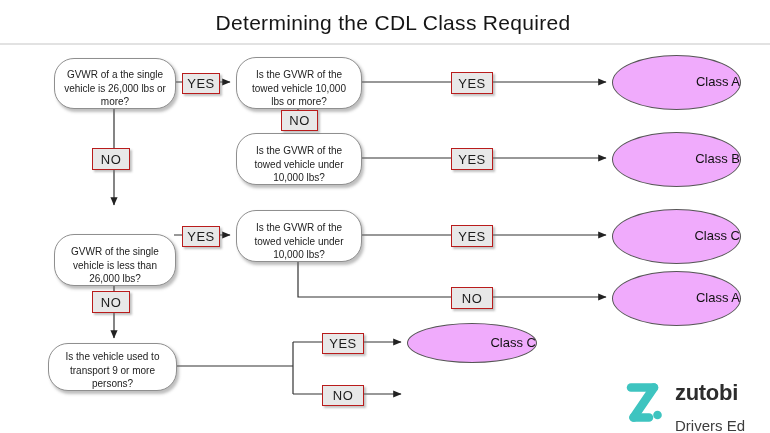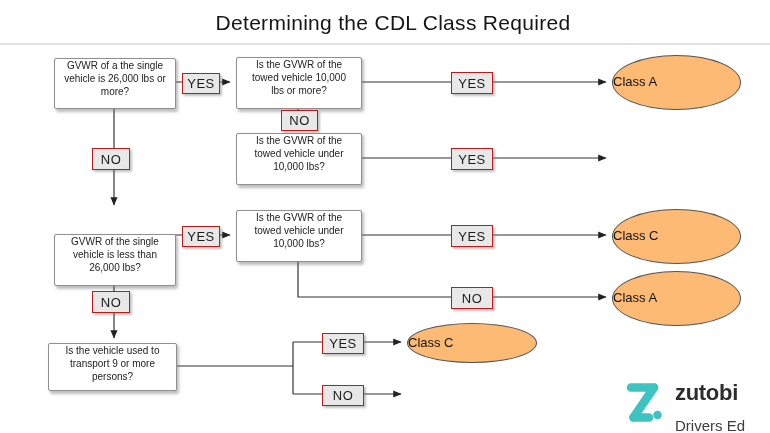--- a/index.html
+++ b/index.html
@@ -38,24 +38,24 @@
     position: absolute;
     top: 0; left: 0;
     width: 770px; height: 433px;
     z-index: 1;
     pointer-events: none;
   }
   .qbox {
     position: absolute;
     background: #ffffff;
     border: 1px solid #8f8f8f;
-    border-radius: 2px;
+    border-radius: 20px;
     box-shadow: 2px 2.5px 3px rgba(110,110,110,0.45);
     display: flex;
-    align-items: flex-start;
+    align-items: flex-end;
     justify-content: center;
     z-index: 2;
   }
   .qbox span {
     white-space: pre;
     text-align: center;
     font-size: 10px;
     line-height: 1.32;
     color: #222222;
   }
@@ -67,26 +67,26 @@
     display: flex;
     align-items: center;
     justify-content: center;
     font-size: 13px;
     letter-spacing: 0.5px;
     color: #1c1c1c;
     z-index: 3;
   }
   .oval {
     position: absolute;
-    background: #fdba74;
+    background: #f0abfc;
     border: 1.2px solid #555555;
     border-radius: 50%;
     display: flex;
     align-items: center;
-    justify-content: flex-start;
+    justify-content: flex-end;
     z-index: 2;
   }
   .oval span {
     white-space: pre;
     text-align: center;
     font-size: 13px;
     line-height: 1.25;
     color: #111111;
   }
   .logo {
@@ -184,20 +184,23 @@
   <div class="tag" style="left:451px; top:72px; width:40px; height:20px;">YES</div>
   <div class="tag" style="left:451px; top:148px; width:40px; height:20px;">YES</div>
   <div class="tag" style="left:451px; top:225px; width:40px; height:20px;">YES</div>
   <div class="tag" style="left:451px; top:287px; width:40px; height:20px;">NO</div>
   <div class="tag" style="left:322px; top:333px; width:40px; height:19px;">YES</div>
   <div class="tag" style="left:322px; top:385px; width:40px; height:19px;">NO</div>
 
   <div class="oval" style="left:612px; top:55px; width:127px; height:53px;">
     <span>Class A</span>
   </div>
+  <div class="oval" style="left:612px; top:132px; width:127px; height:53px;">
+    <span>Class B</span>
+  </div>
   <div class="oval" style="left:612px; top:209px; width:127px; height:53px;">
     <span>Class C</span>
   </div>
   <div class="oval" style="left:612px; top:271px; width:127px; height:53px;">
     <span>Class A</span>
   </div>
   <div class="oval" style="left:407px; top:323px; width:128px; height:38px;">
     <span>Class C</span>
   </div>
 

